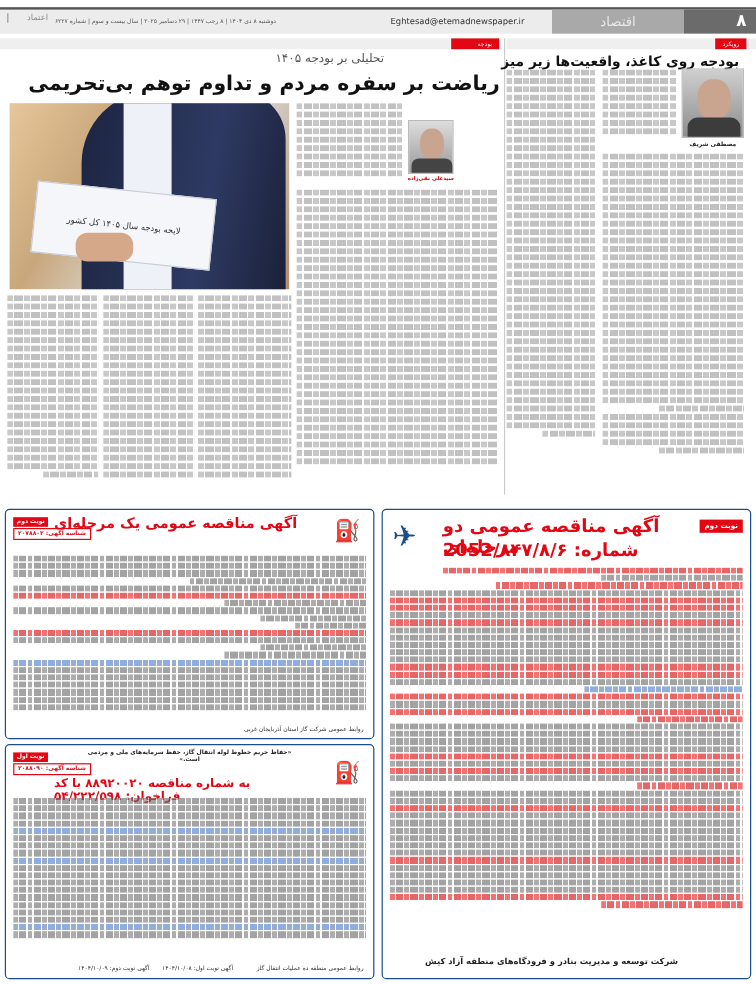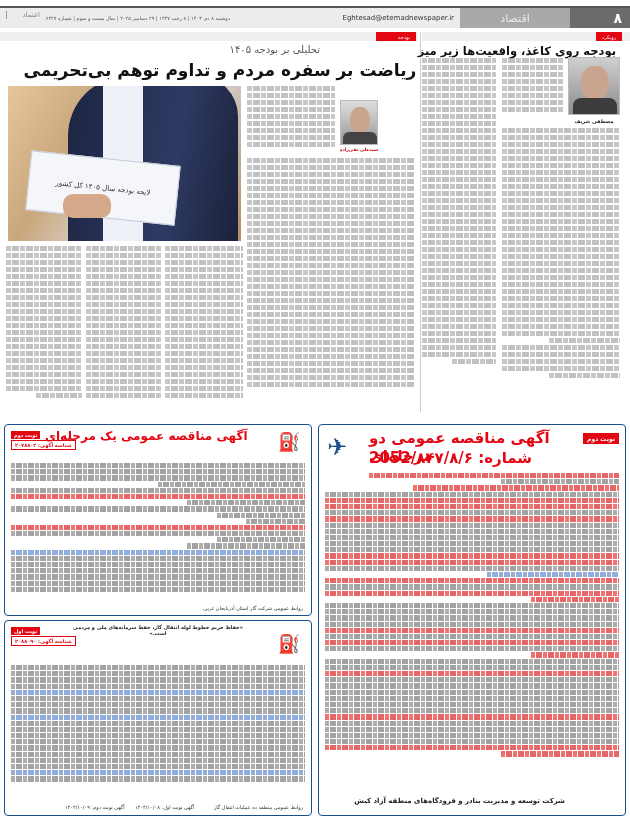--- a/index.html
+++ b/index.html
@@ -1,21 +1,21 @@
 <!DOCTYPE html>
 <html><head>
 <meta charset="utf-8">
 <style>
 *{box-sizing:border-box;margin:0;padding:0}
 html,body{width:630px;height:820px;background:#fff;overflow:hidden}
 body{font-family:"DejaVu Sans",sans-serif;color:#222;direction:rtl;position:relative}
 .topbar{position:absolute;left:0;top:6px;width:630px;height:22px;border-top:2px solid #555;background:#ececec;display:flex}
 .pgnum{width:60px;background:#6b6b6b;color:#fff;font-size:14px;font-weight:bold;display:flex;align-items:center;justify-content:flex-start;padding-right:8px}
 .section{width:110px;background:#a9a9a9;color:#e9e9e9;font-size:11px;display:flex;align-items:center;justify-content:center}
-.email{width:150px;font-size:7px;color:#333;display:flex;align-items:center;justify-content:flex-start;padding-right:6px;direction:ltr;justify-content:flex-end}
+.email{width:150px;font-size:7px;color:#333;display:flex;align-items:center;justify-content:flex-start;padding-right:23px;direction:ltr;justify-content:flex-end}
 .dateline{flex:1;font-size:5px;color:#555;display:flex;align-items:center;padding-right:80px}
 .logo-s{position:absolute;left:6px;top:3px;font-size:7px;color:#888;border-left:1px solid #999;padding-left:4px;width:34px}
 .labels{position:absolute;top:32px;height:9px;background:#efefef}
 .redtag{position:absolute;top:0;height:9px;background:#e30613;color:#fff;font-size:5px;padding:0 6px;display:flex;align-items:center}
 .vline{position:absolute;top:32px;width:1px;background:#ccc}
 .rcol-title{position:absolute;right:14px;top:44px;font-size:11.5px;font-weight:bold;color:#111}
 .photo-r{position:absolute;right:10px;top:57px;width:52px;height:58px;background:linear-gradient(#cfcfcf,#8d8d8d);border:1px solid #bbb}
 .photo-r .head{position:absolute;left:12px;top:8px;width:28px;height:34px;border-radius:45%;background:#c9a48f}
 .photo-r .suit{position:absolute;left:4px;bottom:0;width:44px;height:16px;background:#3c3c3c;border-radius:8px 8px 0 0}
 .name-r{position:absolute;right:10px;top:118px;width:52px;font-size:5px;font-weight:bold;text-align:center}
@@ -387,20 +387,21 @@
       <div class="al"></div>
   </div>
   <div class="footer-l" style="right:8px;top:180px">روابط عمومی شرکت گاز استان آذربایجان غربی</div>
 </div>
 
 <div class="ad" style="left:4px;top:620px;width:308px;height:196px">
   <div class="footer-l" style="left:60px;right:60px;top:3px;text-align:center;font-weight:bold;color:#222">«حفاظ حریم خطوط لوله انتقال گاز، حفظ سرمایه‌های ملی و مردمی است.»</div>
   <div class="adlogo red" style="right:10px;top:12px">⛽</div>
   <div class="badge" style="left:6px;top:6px">نوبت اول</div>
   <div class="badge outline" style="left:6px;top:15px">شناسه آگهی: ۲۰۸۸۰۹۰</div>
+  <div class="ad-title" style="left:40px;right:60px;top:27px;font-size:10px">به شماره مناقصه ۸۸۹۲۰۰۲۰ با کد فراخوان: ۵۴/۲۲۲/۵۹۸</div>
   <div class="adtxt" style="left:6px;right:6px;top:44px;height:128px">
     <div class="al"></div>
       <div class="al"></div>
       <div class="al"></div>
       <div class="al"></div>
       <div class="al blue"></div>
       <div class="al"></div>
       <div class="al"></div>
       <div class="al"></div>
     <div class="al blue"></div>

